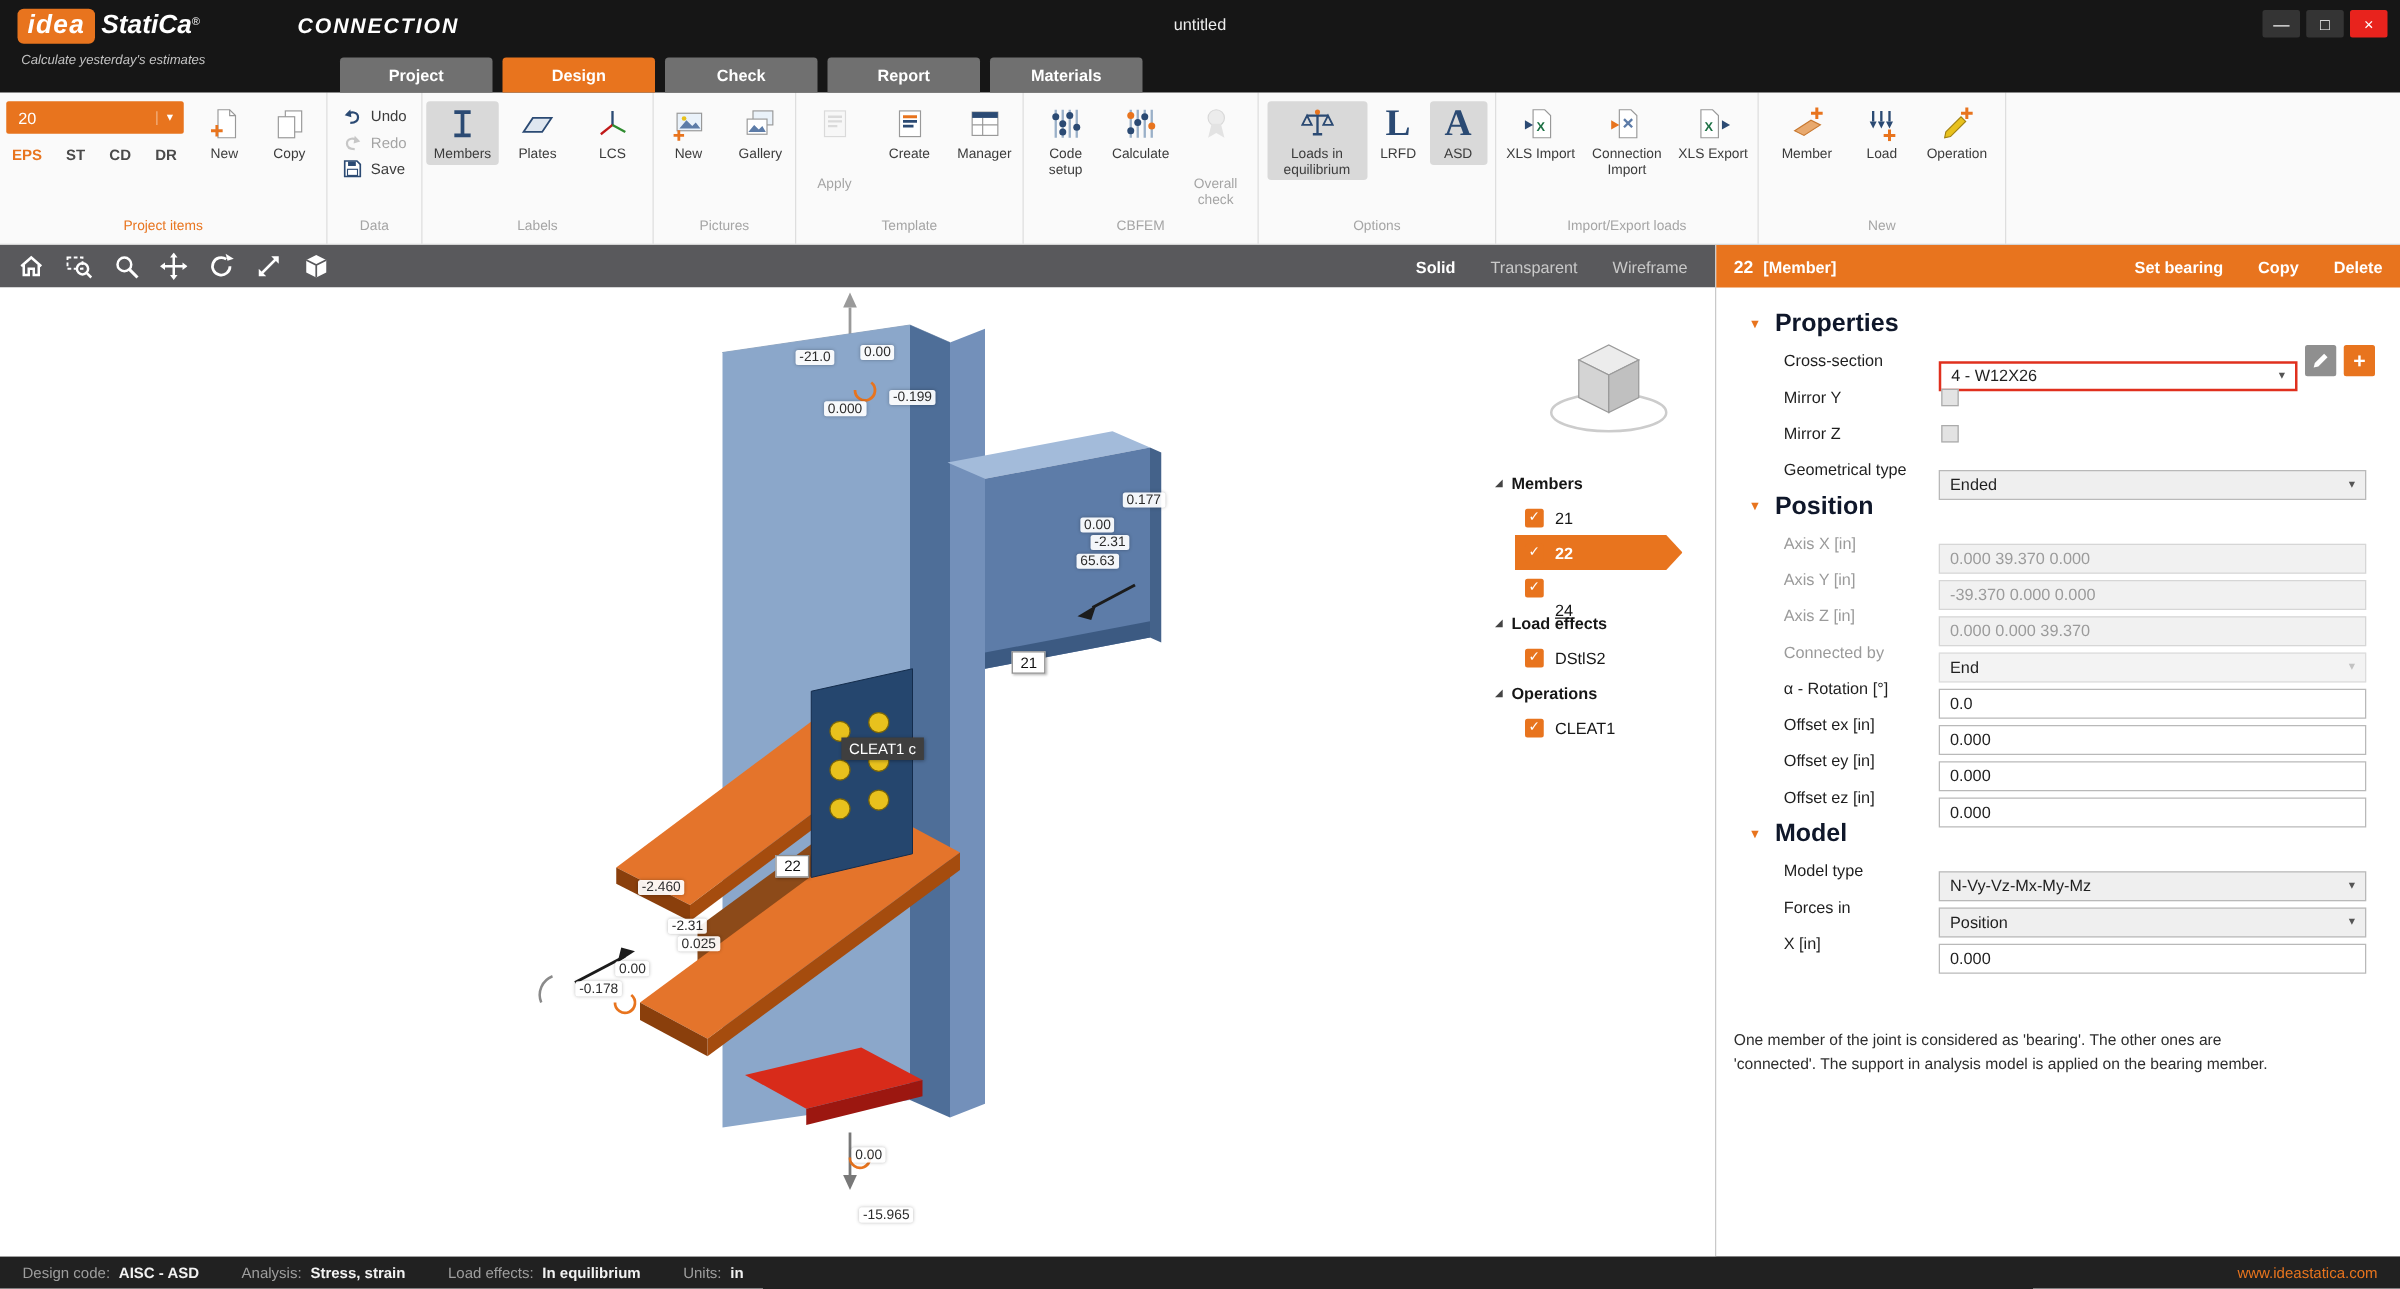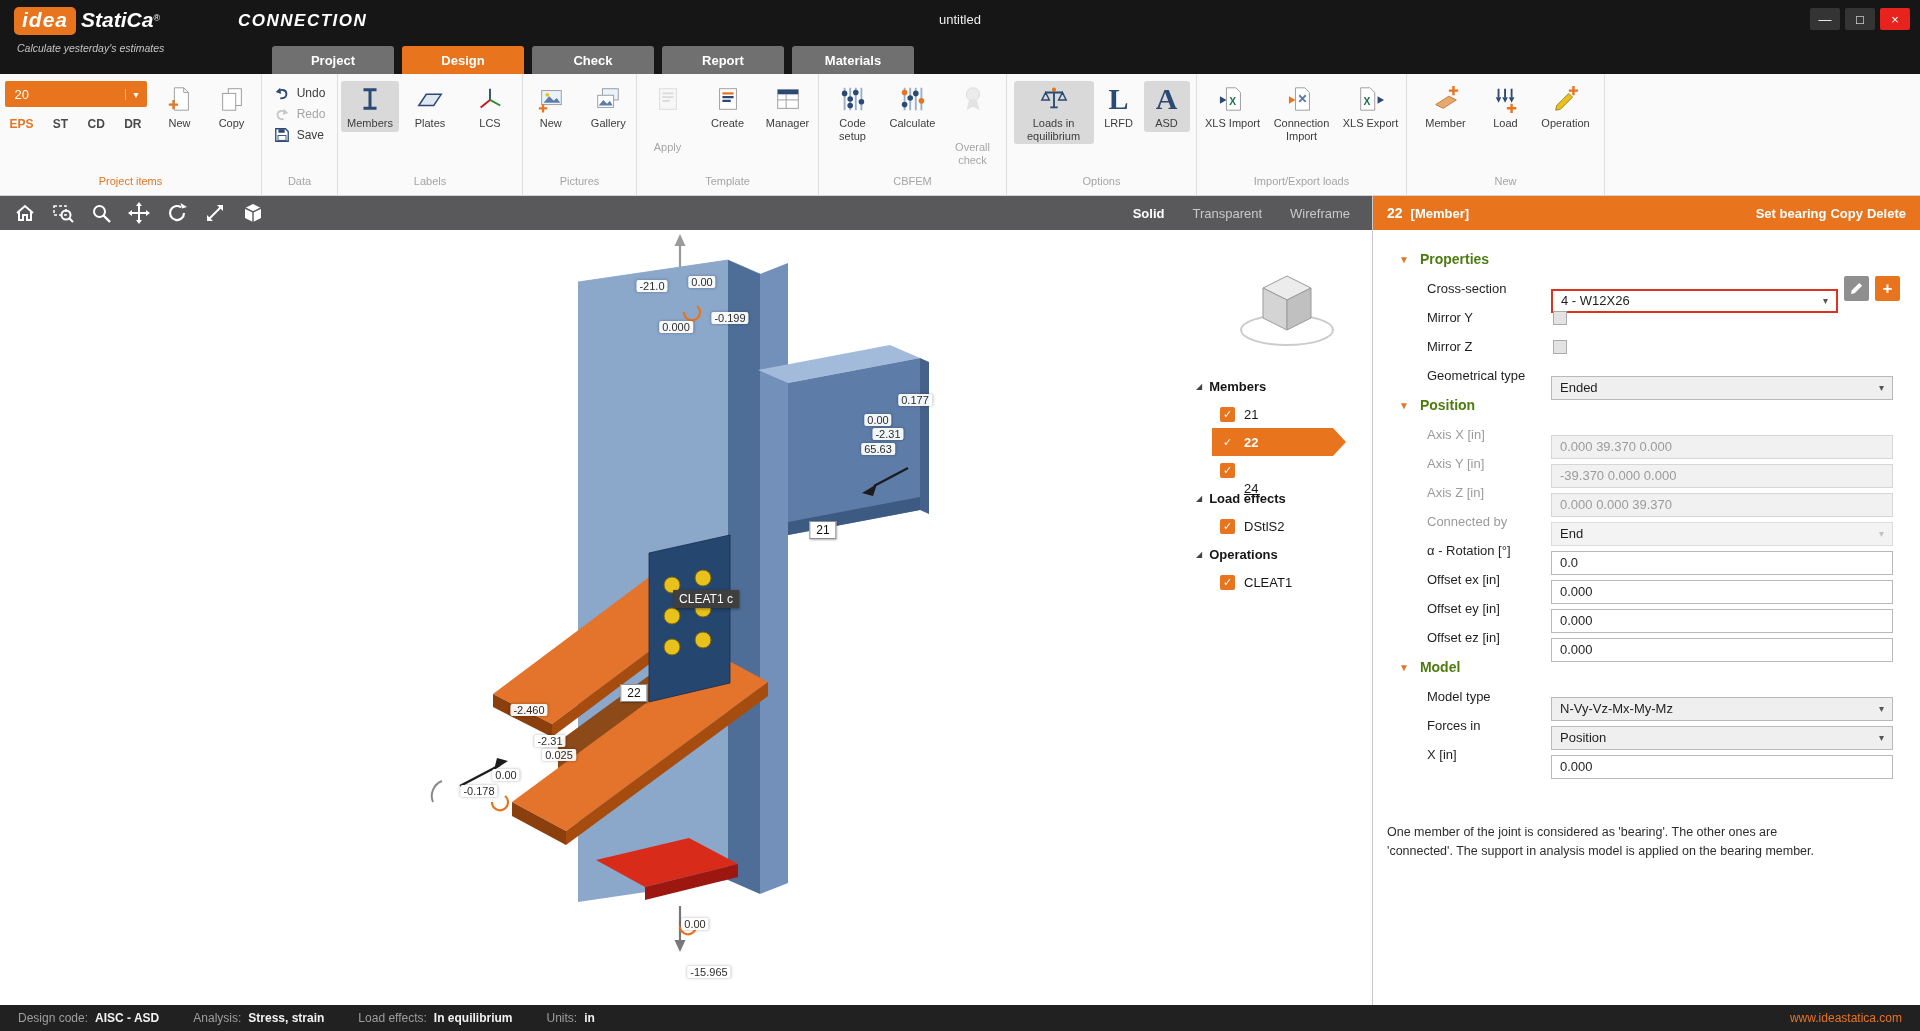--- a/index.html
+++ b/index.html
@@ -82,25 +82,25 @@
         font-size:11px; line-height:15px; text-align:center; }
   .tree-i.sel { background:#e8741e; color:#fff; font-weight:bold; margin-left:16px; padding-left:8px; width:134px;
         clip-path:polygon(0 0, calc(100% - 13px) 0, 100% 50%, calc(100% - 13px) 100%, 0 100%); }
   .tree-i.lnk .tlbl { text-decoration:underline;margin-top:36px; }
 
   
   .props { width:548px; background:#fff; border-left:1px solid #c9c9c9; display:flex; flex-direction:column; }
   .props-head { height:34px; background:#e8741e; color:#fff; display:flex; align-items:center; padding:0 14px; flex:0 0 34px; }
   .ph-id { font-size:14px; font-weight:bold; margin-right:8px; }
   .ph-type { font-size:13px; font-weight:bold; }
-  .ph-actions { margin-left:auto; display:flex; gap:4px; font-size:13px; font-weight:bold; }
+  .ph-actions { margin-left:auto; display:flex; gap:28px; font-size:13px; font-weight:bold; }
   .props-body { padding-top:14px; }
   .sect { display:flex; align-items:center; height:30px; padding-left:26px; gap:11px; }
   .tri { color:#e8741e; font-size:10px; }
-  .sect-t { color:#4d7c0f; font-weight:bold; font-size:14px; }
+  .sect-t { color:#0f172a; font-weight:bold; font-size:20px; }
   .prow { display:flex; align-items:center; height:29px; padding-left:54px; }
   .plabel { width:124px; font-size:13px; color:#1f1f1f; flex:0 0 124px; }
   .plabel.dimmed { color:#9b9b9b; }
   .pfield { width:342px; height:24px; display:flex; align-items:center; padding:0 8px; font-size:13px;margin-top:24px; }
   .dd { background:#efefef; border:1px solid #b9b9b9; color:#1f1f1f; }
   .dd .chev { margin-left:auto; color:#555; font-size:10px; }
   .dd.dis { background:#f3f3f3; border-color:#dcdcdc; }
   .dd.dis .chev { color:#c2c2c2; }
   .txt { background:#fff; border:1px solid #b9b9b9; color:#1f1f1f; font-family:inherit; }
   .txt.dis { background:#f1f1f1; border-color:#d6d6d6; color:#9b9b9b; }

